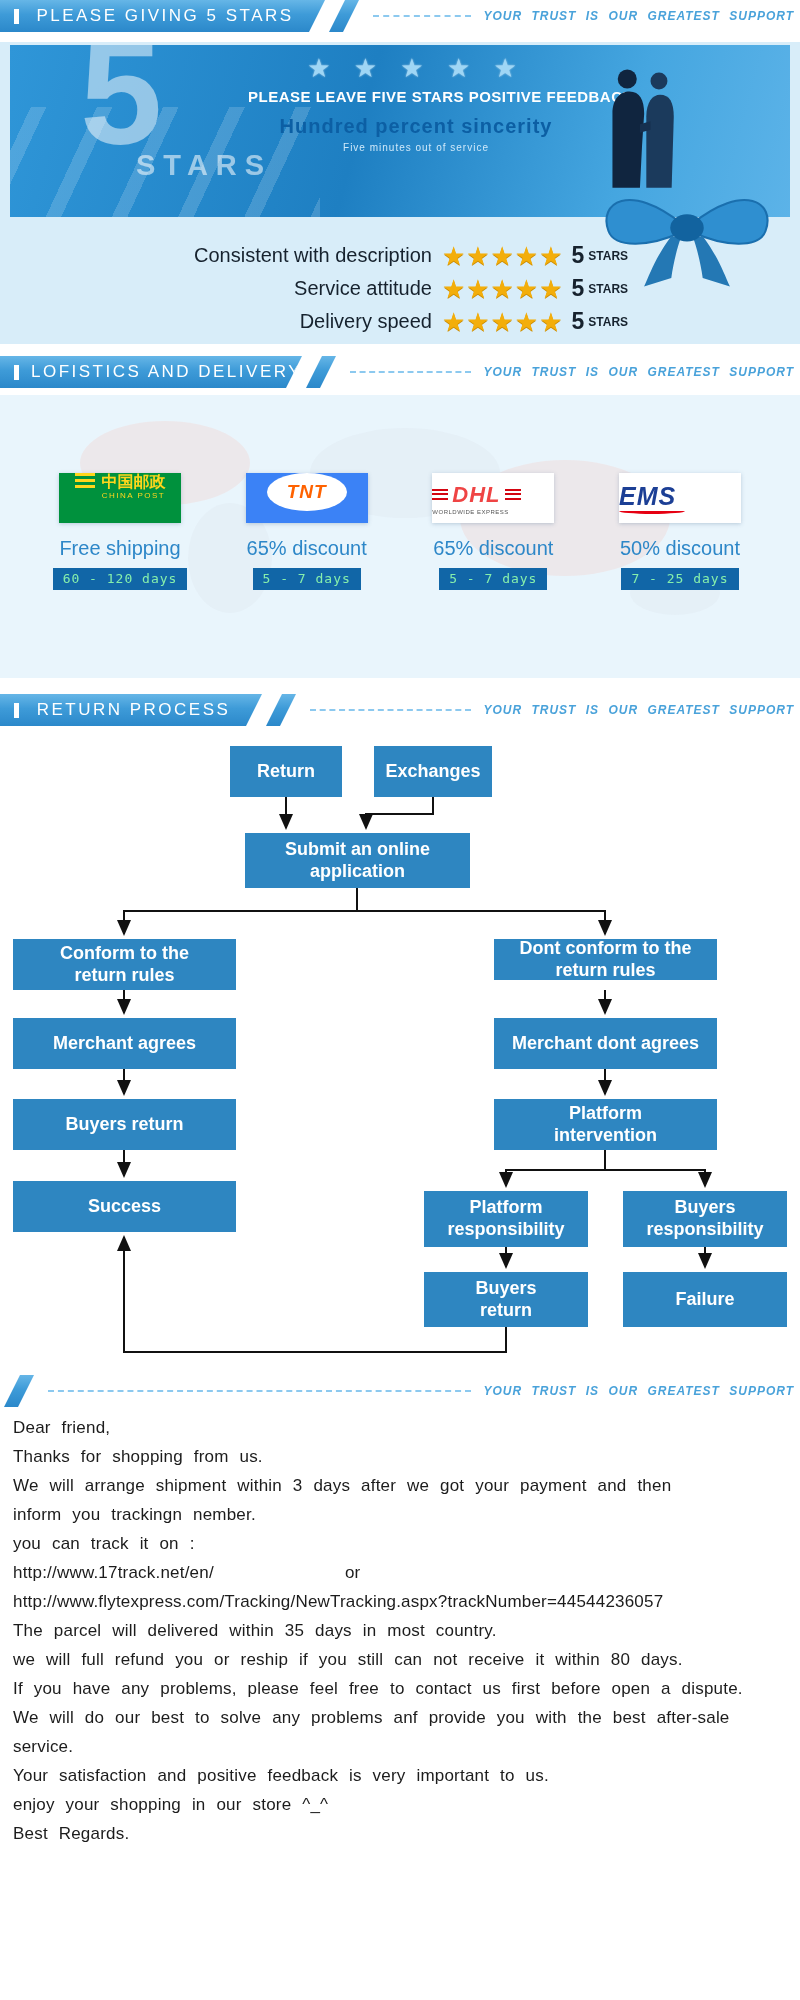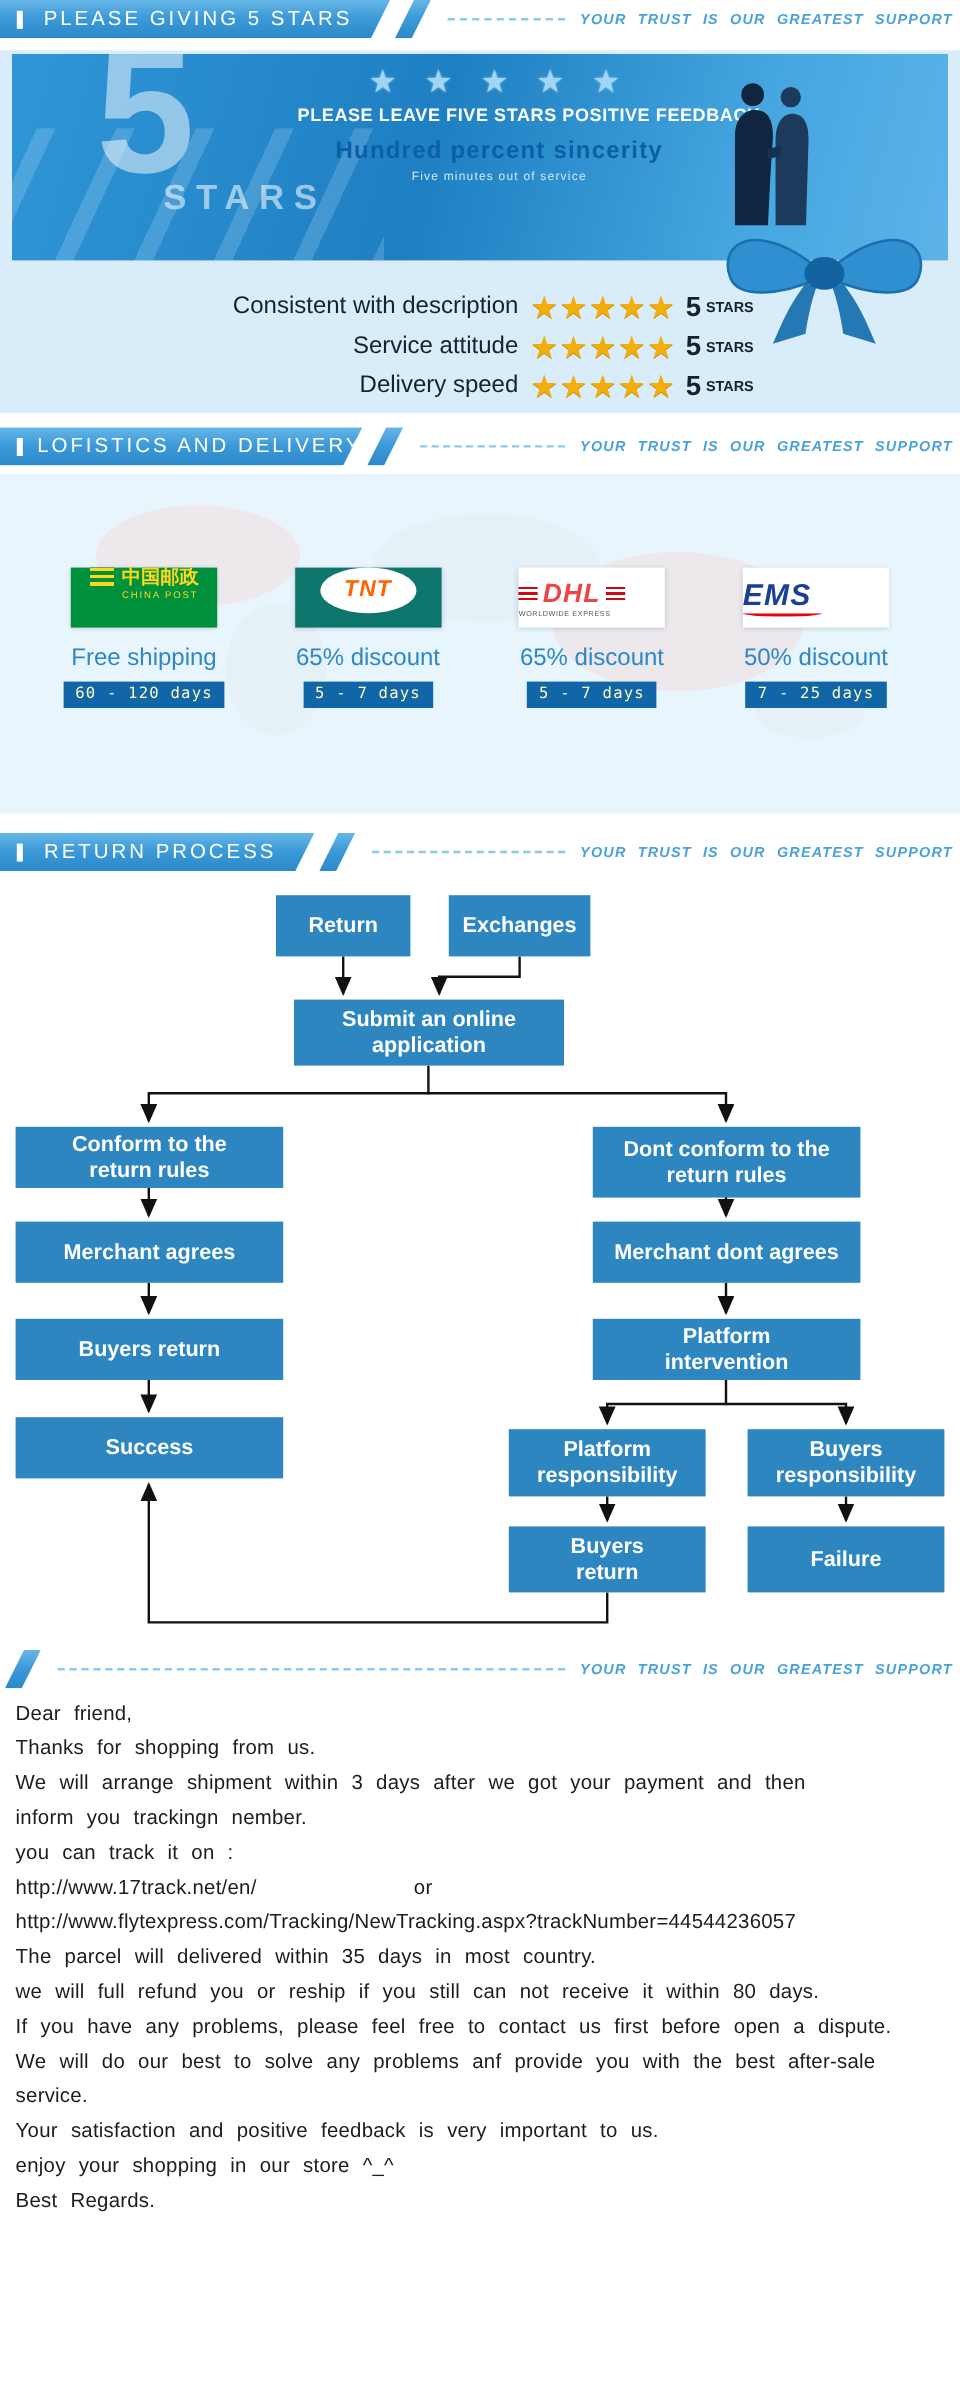--- a/index.html
+++ b/index.html
@@ -47,45 +47,45 @@
   
   .logistics { position:relative; margin-top:7px; height:283px; background:#e9f5fc; overflow:hidden; }
   .log-map { position:absolute; left:45px; top:8px; opacity:0.55; }
   .carriers { position:relative; display:flex; justify-content:space-between; padding:78px 40px 0; }
   .carrier { width:160px; text-align:center; }
   .logo { width:122px; height:50px; margin:0 auto; display:flex; align-items:flex-start; justify-content:center; background:#ffffff; box-shadow:0 1px 4px rgba(40,80,120,0.25); }
   .logo-cp { background:#00913d; gap:7px; }
   .cp-emblem { width:20px; height:17px; background:repeating-linear-gradient(to bottom,#ffd61c 0 3px, #00913d 3px 6px); }
   .cp-text-main { color:#ffd61c; font-size:16px; font-weight:bold; line-height:1.1; }
   .cp-text-sub { color:#ffd61c; font-size:8px; letter-spacing:1.5px; }
-  .logo-tnt { background:#0f766e; }
+  .logo-tnt { background:#3b82f6; }
   .tnt-oval { width:80px; height:38px; background:#ffffff; border-radius:50%; display:flex; align-items:center; justify-content:center; }
   .tnt-text { color:#ff6200; font-weight:bold; font-style:italic; font-size:19px; letter-spacing:1px; }
   .logo-dhl { flex-direction:column; gap:1px; }
   .dhl-row { display:flex; align-items:center; gap:4px; }
   .dhl-lines { width:16px; height:11px; background:repeating-linear-gradient(to bottom,#d40511 0 2px, transparent 2px 4.5px); }
   .dhl-text { color:#ef4444; font-weight:bold; font-style:italic; font-size:22px; letter-spacing:1px; }
   .dhl-sub { color:#555555; font-size:6px; letter-spacing:0.5px; }
   .logo-ems { flex-direction:column; }
   .ems-text { color:#1c3f95; font-weight:bold; font-style:italic; font-size:25px; letter-spacing:1px; }
   .ems-swoosh { width:66px; height:6px; border-bottom:3px solid #e60012; border-radius:0 0 50% 50%; margin-top:-3px; }
   .discount { margin-top:14px; font-size:20px; color:#2d87c8; }
   .days { margin-top:8px; }
-  .days-box { display:inline-block; background:#1166a7; color:#fef9c3; font-family:"DejaVu Sans Mono", monospace; font-size:13px; padding:3px 10px 4px; letter-spacing:1px; white-space:nowrap; }
+  .days-box { display:inline-block; background:#1166a7; color:#86efac; font-family:"DejaVu Sans Mono", monospace; font-size:13px; padding:3px 10px 4px; letter-spacing:1px; white-space:nowrap; }
 
   
   .fc { position:relative; margin-top:4px; width:800px; height:640px; }
   .fc .arrows { position:absolute; left:0; top:0; }
   .fc-node { position:absolute; background:#2e86c1; color:#ffffff; font-weight:bold; font-size:18px; line-height:1.2;
     display:flex; align-items:center; justify-content:center; text-align:center; white-space:pre-line; }
   .n0 { left:230px; top:16px;  width:112px; height:51px; }
   .n1 { left:374px; top:16px;  width:118px; height:51px; }
   .n2 { left:245px; top:103px; width:225px; height:55px; }
   .n3 { left:13px;  top:209px; width:223px; height:51px; }
-  .n4 { left:494px; top:209px; width:223px; height:59px; }
+  .n4 { left:494px; top:209px; width:223px; height:41px; }
   .n5 { left:13px;  top:288px; width:223px; height:51px; }
   .n6 { left:494px; top:288px; width:223px; height:51px; }
   .n7 { left:13px;  top:369px; width:223px; height:51px; }
   .n8 { left:494px; top:369px; width:223px; height:51px; }
   .n9 { left:13px;  top:451px; width:223px; height:51px; }
   .n10 { left:424px; top:461px; width:164px; height:56px; }
   .n11 { left:623px; top:461px; width:164px; height:56px; }
   .n12 { left:424px; top:542px; width:164px; height:55px; }
   .n13 { left:623px; top:542px; width:164px; height:55px; }
 

